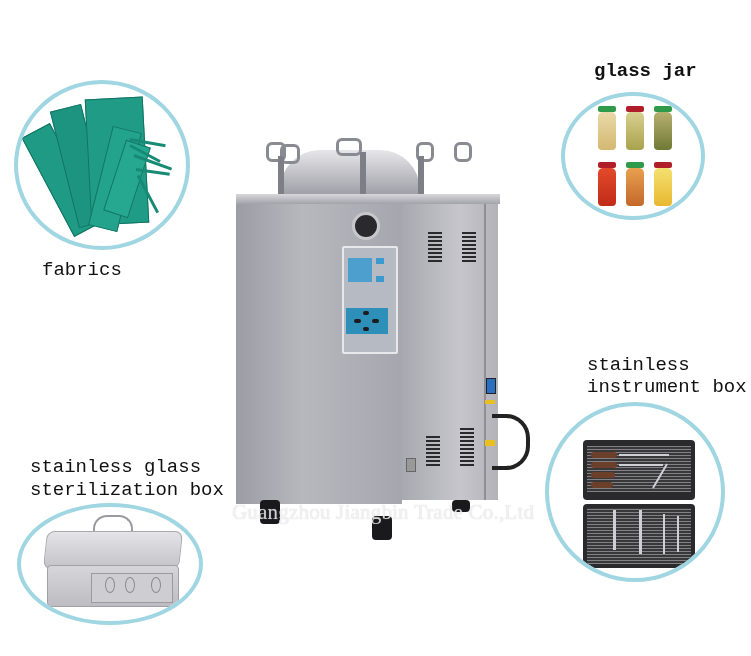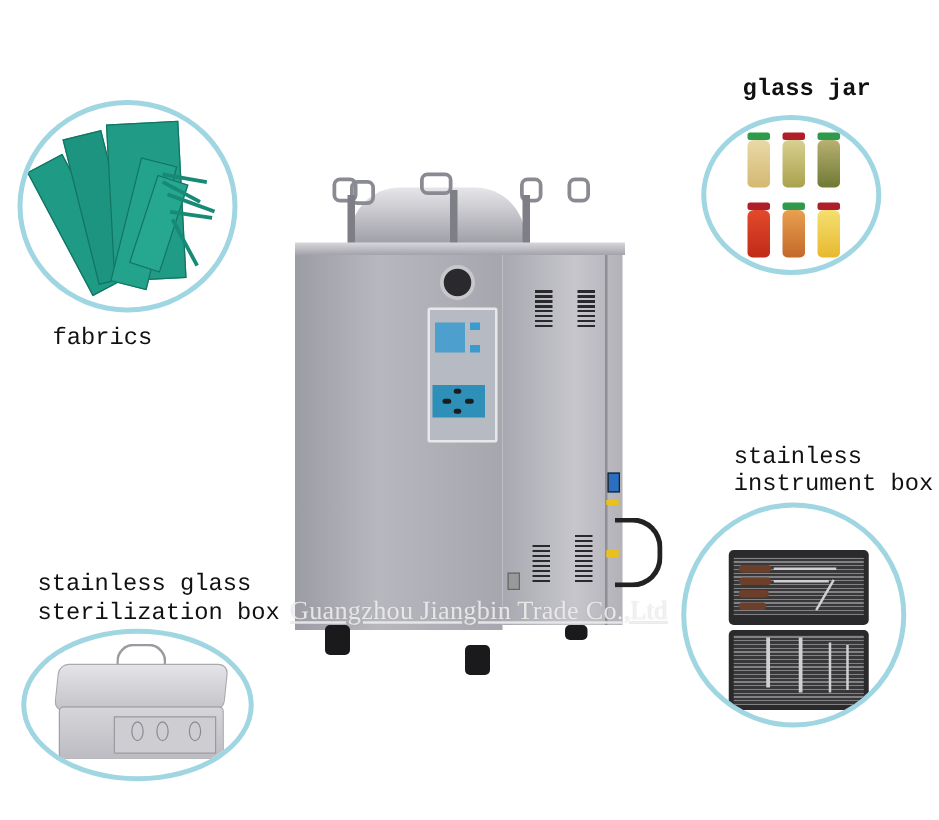--- a/index.html
+++ b/index.html
@@ -117,21 +117,21 @@
   <div class="abs" style="left:263px;top:312px;width:10px;height:6px;background:#e8c020;"></div>
 
   <div class="abs" style="left:270px;top:286px;width:34px;height:48px;border:4px solid #222;border-left:none;border-radius:0 24px 24px 0;"></div>
 
   <div class="abs" style="left:184px;top:330px;width:8px;height:12px;background:#999;border:1px solid #666;"></div>
 
   <div class="wheel" style="left:38px;top:372px;width:20px;height:24px;"></div>
   <div class="wheel" style="left:150px;top:388px;width:20px;height:24px;"></div>
   <div class="wheel" style="left:230px;top:372px;width:18px;height:12px;"></div>
 </div>
-<div class="watermark" style="left:232px;top:476px;text-decoration:underline;">Guangzhou Jiangbin Trade Co.,Ltd</div>
+<div class="watermark" style="left:232px;top:500px;">Guangzhou Jiangbin Trade Co.,Ltd</div>
 
 <div class="label" style="left:587px;top:354px;">stainless</div>
 <div class="label" style="left:587px;top:376px;">instrument box</div>
 <div class="ring" style="left:545px;top:402px;width:180px;height:180px;">
   <div class="abs" style="left:0;top:0;width:100%;height:100%;">
     <div class="tray" style="left:34px;top:34px;width:112px;height:60px;"></div>
     <div class="mesh" style="left:38px;top:40px;width:104px;height:46px;"></div>
     <div class="handle" style="left:42px;top:46px;width:26px;"></div>
     <div class="handle" style="left:42px;top:56px;width:26px;"></div>
     <div class="handle" style="left:42px;top:66px;width:24px;"></div>

